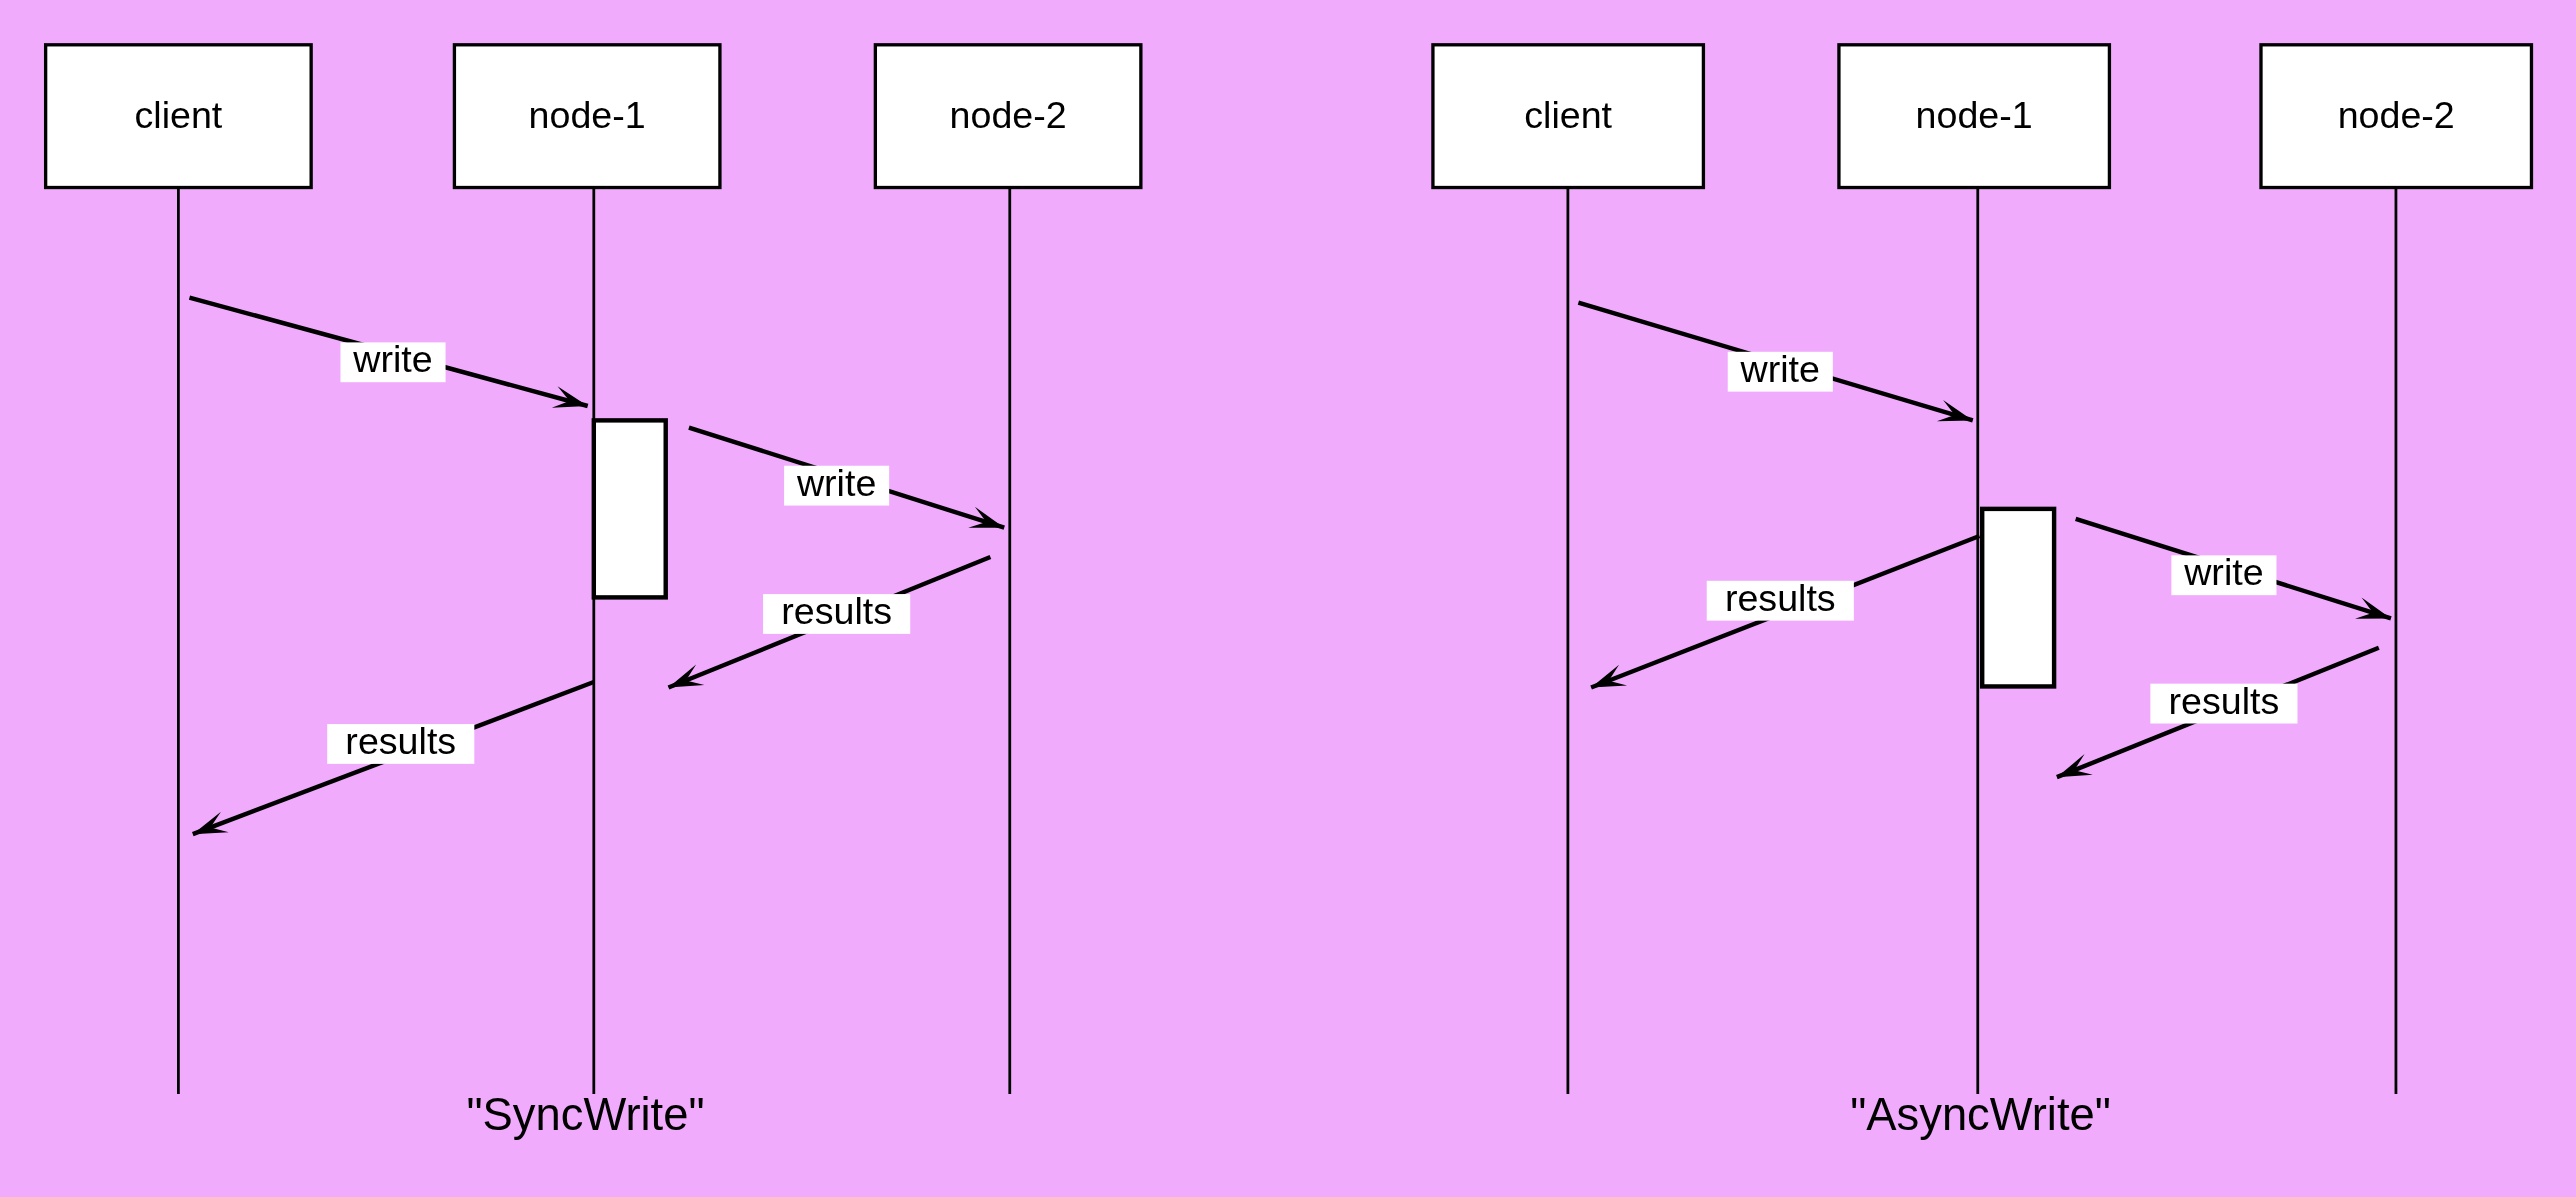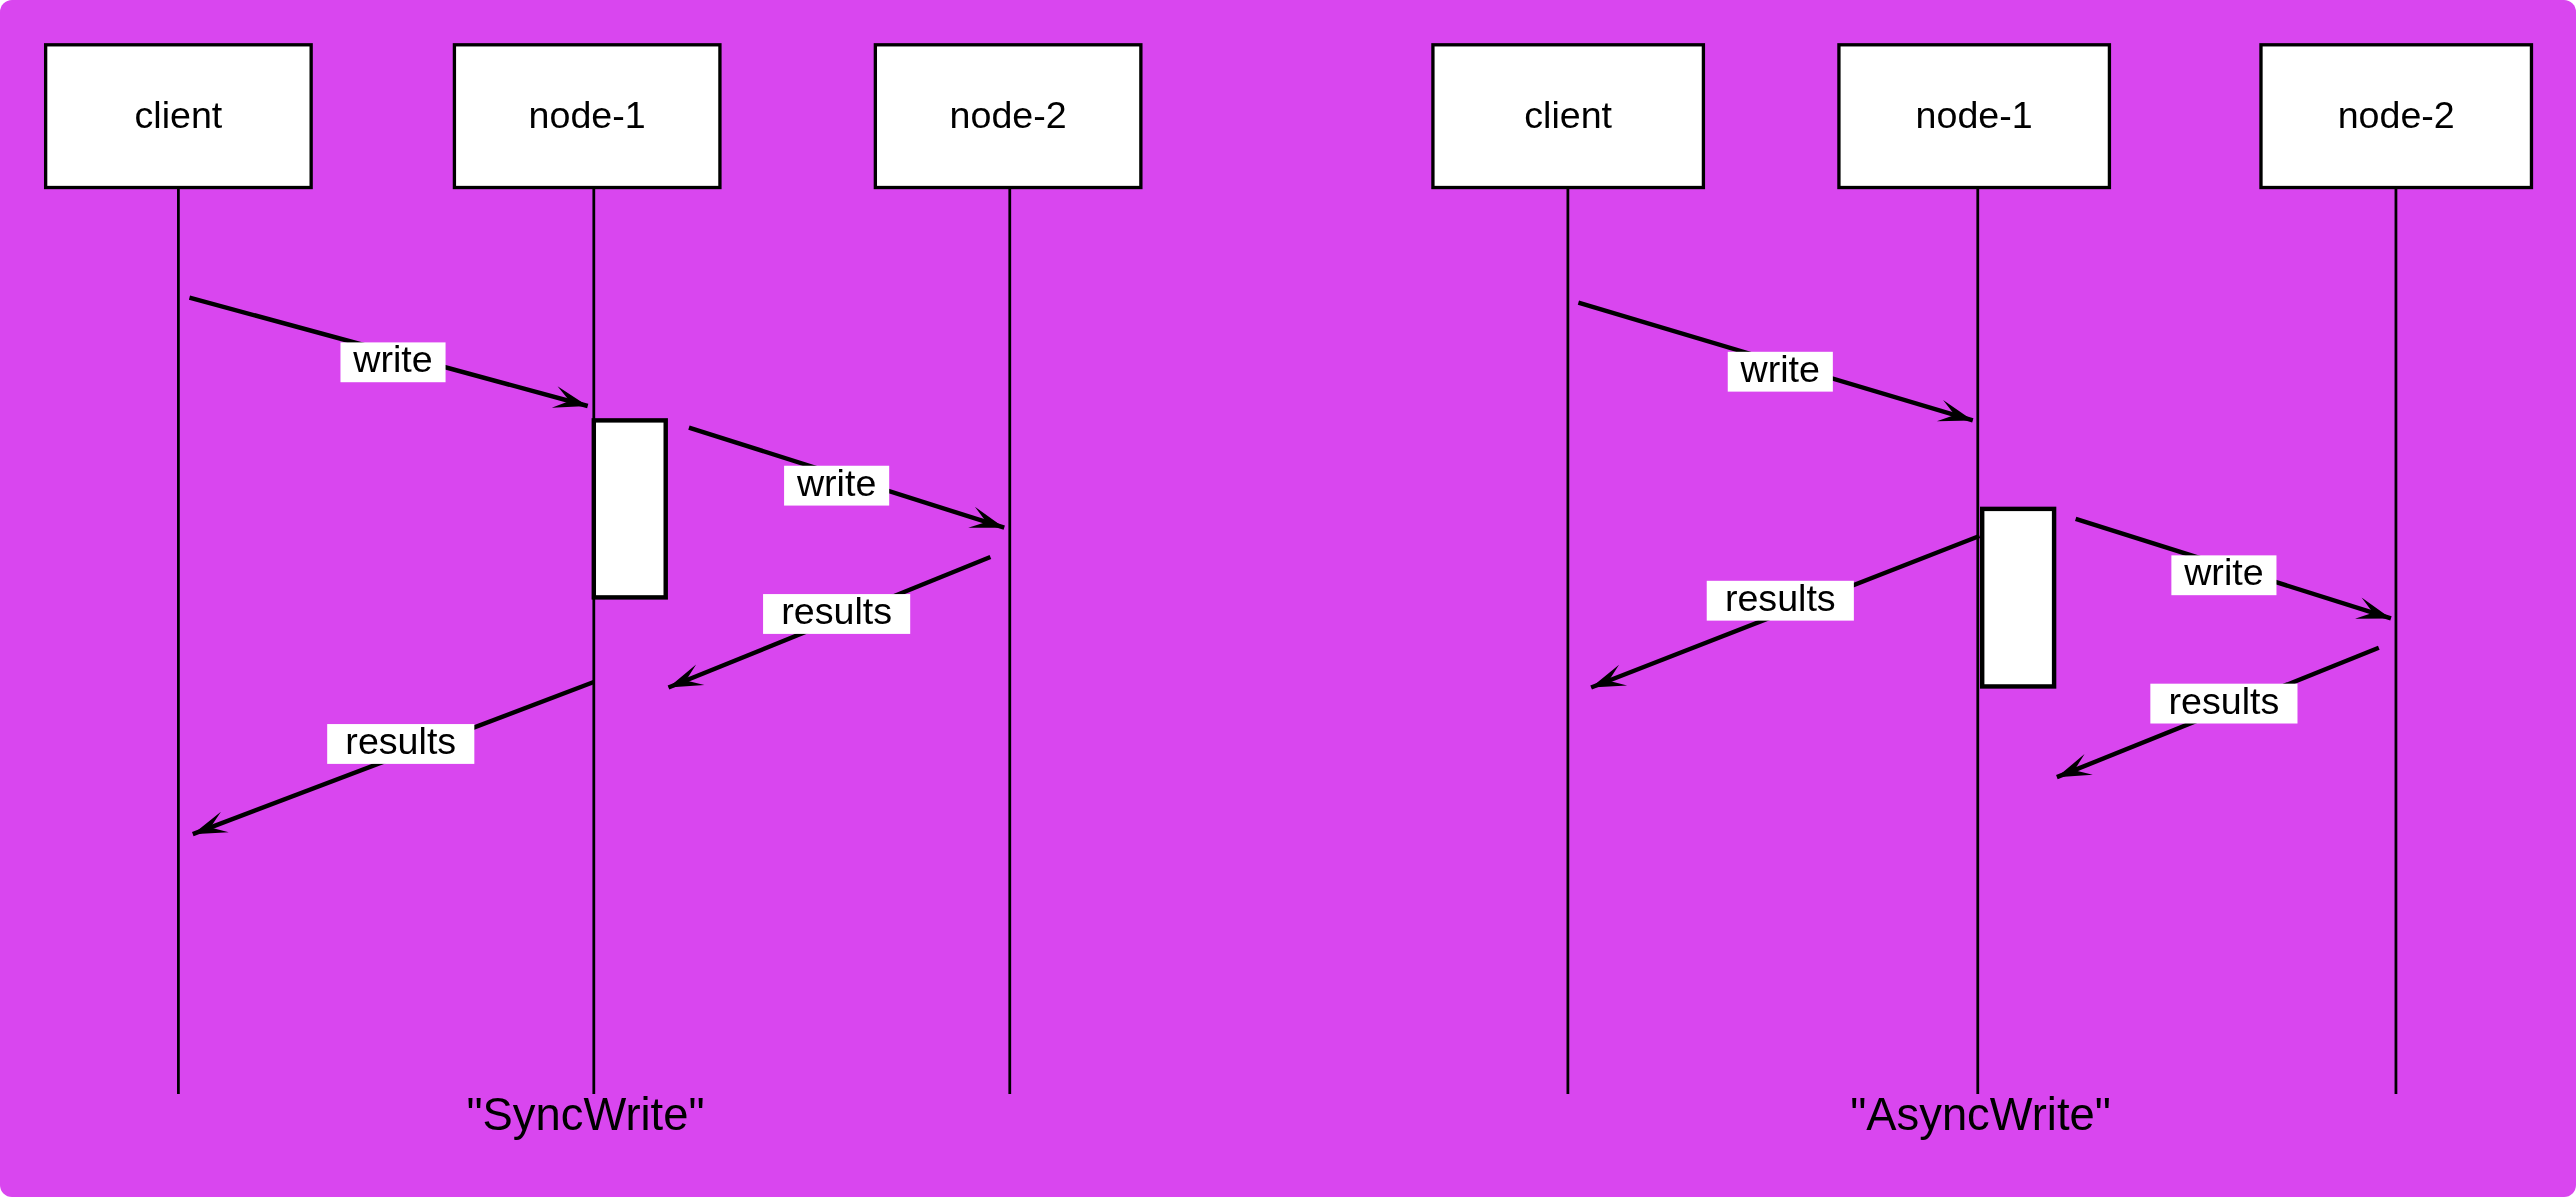--- a/index.html
+++ b/index.html
@@ -8,23 +8,22 @@
     padding: 0;
     background: #ffffff;
   }
   body {
     font-family: "Liberation Sans", sans-serif;
   }
   #canvas {
     position: relative;
     width: 2576px;
     height: 1197px;
-    background: #d946ef;
+    background: #f0abfc;
     overflow: hidden;
-    border-radius: 12px;
   }
   #canvas svg {
     position: absolute;
     top: 0;
     left: 0;
     width: 2576px;
     height: 1197px;
   }
   .participant-box {
     fill: #ffffff;

